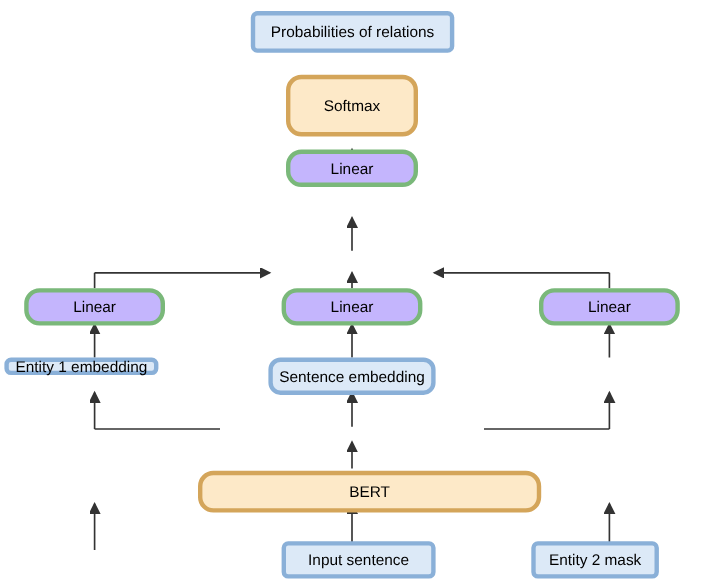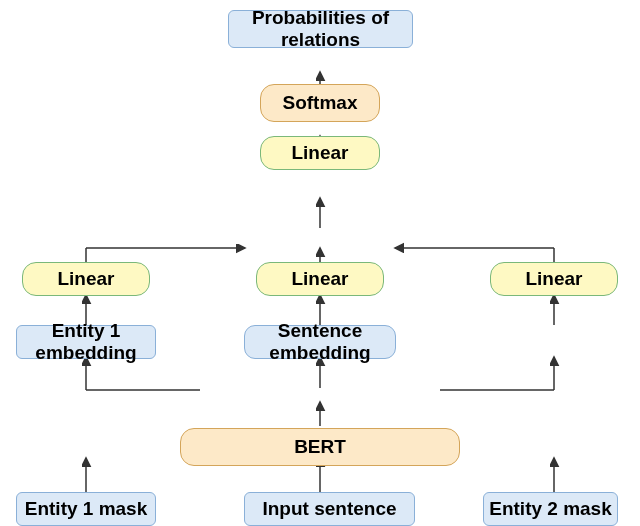--- a/index.html
+++ b/index.html
@@ -19,32 +19,31 @@
       height: 526px;
     }
 
     .node {
       position: absolute;
       display: flex;
       align-items: center;
       justify-content: center;
       text-align: center;
       border-radius: 6px;
-      border: 1px solid #a21caf;
-      font-size: 19px;
-      font-weight: bold;
+      border: 4px solid #a21caf;
+      font-size: 14px;
     }
 
     .node-blue {
       background: #dce9f7;
       border-color: #8ab0d8;
     }
 
     .node-green {
-      background: #fef9c3;
+      background: #c4b5fd;
       border-color: #7ab87a;
       border-radius: 14px;
     }
 
     .node-orange {
       background: #fde9c8;
       border-color: #d4a55a;
       border-radius: 14px;
     }
 
@@ -112,38 +111,37 @@
 
     <line x1="320" y1="228" x2="320" y2="198" marker-end="url(#arrow)"></line>
 
     <line x1="320" y1="166" x2="320" y2="136" marker-end="url(#arrow)"></line>
 
     <line x1="320" y1="104" x2="320" y2="72" marker-end="url(#arrow)"></line>
   </svg>
 
   <div class="node node-blue" style="left:228px; top:10px; width:185px; height:38px;">Probabilities of relations</div>
 
-  <div class="node node-orange" style="left:260px; top:84px; width:120px; height:38px;">Softmax</div>
+  <div class="node node-orange" style="left:260px; top:68px; width:120px; height:56px;">Softmax</div>
 
   <div class="node node-green" style="left:260px; top:136px; width:120px; height:34px;">Linear</div>
 
 
   <div class="node node-green" style="left:22px; top:262px; width:128px; height:34px;">Linear</div>
 
   <div class="node node-green" style="left:256px; top:262px; width:128px; height:34px;">Linear</div>
 
   <div class="node node-green" style="left:490px; top:262px; width:128px; height:34px;">Linear</div>
 
-  <div class="node node-blue" style="left:16px; top:325px; width:140px; height:34px;">Entity 1 embedding</div>
+  <div class="node node-blue" style="left:4px; top:325px; width:140px; height:16px;">Entity 1 embedding</div>
 
   <div class="node node-blue" style="left:244px; top:325px; width:152px; height:34px;border-radius:11px;">Sentence embedding</div>
 
 
 
-  <div class="node node-orange" style="left:180px; top:428px; width:280px; height:38px;">BERT</div>
+  <div class="node node-orange" style="left:180px; top:428px; width:312px; height:38px;">BERT</div>
 
-  <div class="node node-blue" style="left:16px; top:492px; width:140px; height:34px;">Entity 1 mask</div>
 
-  <div class="node node-blue" style="left:244px; top:492px; width:171px; height:34px;">Input sentence</div>
+  <div class="node node-blue" style="left:256px; top:492px; width:140px; height:34px;">Input sentence</div>
 
-  <div class="node node-blue" style="left:483px; top:492px; width:135px; height:34px;">Entity 2 mask</div>
+  <div class="node node-blue" style="left:483px; top:492px; width:116px; height:34px;">Entity 2 mask</div>
 
 </div>
 
 </body></html>

